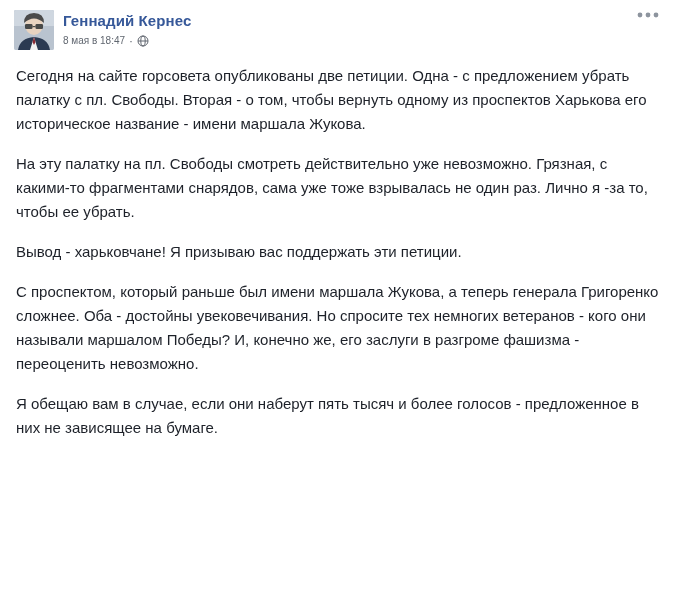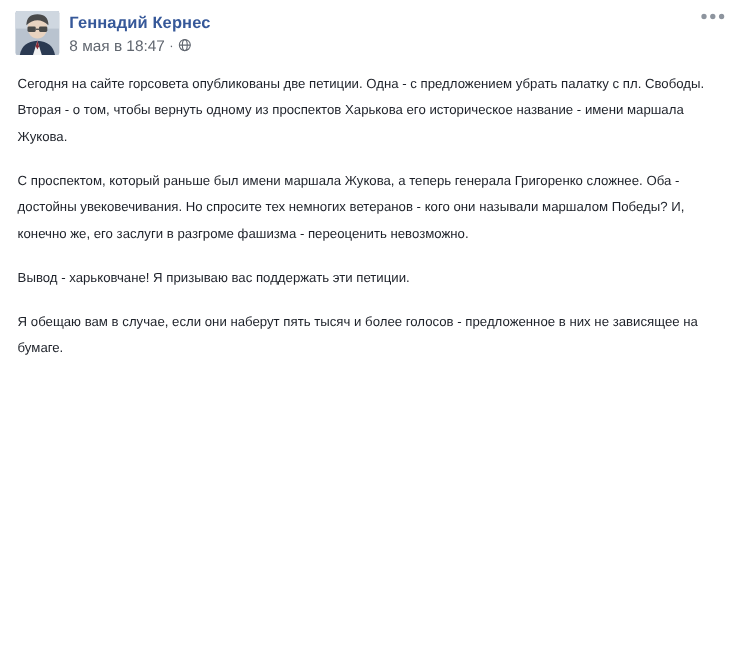--- a/index.html
+++ b/index.html
@@ -51,21 +51,21 @@
     line-height: 19px;
     letter-spacing: 0.1px;
     cursor: pointer;
   }
   .meta-row {
     display: flex;
     align-items: center;
     margin-top: 3px;
   }
   .timestamp {
-    font-size: 14px;
+    font-size: 10px;
     color: #616770;
     line-height: 16px;
     cursor: pointer;
   }
   .dot-sep {
     font-size: 12px;
     color: #616770;
     margin: 0 4px;
     line-height: 16px;
   }
@@ -79,21 +79,21 @@
     right: 16px;
     display: flex;
     align-items: center;
     cursor: pointer;
     color: #8d949e;
     letter-spacing: 1px;
   }
   .menu-dots svg { display: block; }
   .post-body {
     padding: 10px 2px 0 2px;
-    font-size: 12px;
+    font-size: 15px;
     line-height: 24px;
     color: #1d2129;
   }
   .post-body p {
     margin: 0 0 16px 0;
   }
   .post-body p:last-child {
     margin-bottom: 0;
   }
 </style>
@@ -139,18 +139,19 @@
         <circle cx="3" cy="3" r="2.4" fill="#8d949e"></circle>
         <circle cx="11" cy="3" r="2.4" fill="#8d949e"></circle>
         <circle cx="19" cy="3" r="2.4" fill="#8d949e"></circle>
       </svg>
     </div>
 
   </div>
 
   <div class="post-body">
     <p>Сегодня на сайте горсовета опубликованы две петиции. Одна - с предложением убрать палатку с пл. Свободы. Вторая - о том, чтобы вернуть одному из проспектов Харькова его историческое название - имени маршала Жукова.</p>
+    <p>На эту палатку на пл. Свободы смотреть действительно уже невозможно. Грязная, с какими-то фрагментами снарядов, сама уже тоже взрывалась не один раз. Лично я -за то, чтобы ее убрать.</p>
+    <p>Вывод - харьковчане! Я призываю вас поддержать эти петиции.</p>
     <p>С проспектом, который раньше был имени маршала Жукова, а теперь генерала Григоренко сложнее. Оба - достойны увековечивания. Но спросите тех немногих ветеранов - кого они называли маршалом Победы? И, конечно же, его заслуги в разгроме фашизма - переоценить невозможно.</p>
-    <p>Вывод - харьковчане! Я призываю вас поддержать эти петиции.</p>
     <p>Я обещаю вам в случае, если они наберут пять тысяч и более голосов - предложенное в них не зависящее на бумаге.</p>
   </div>
 
 </div>
 
 </body></html>

